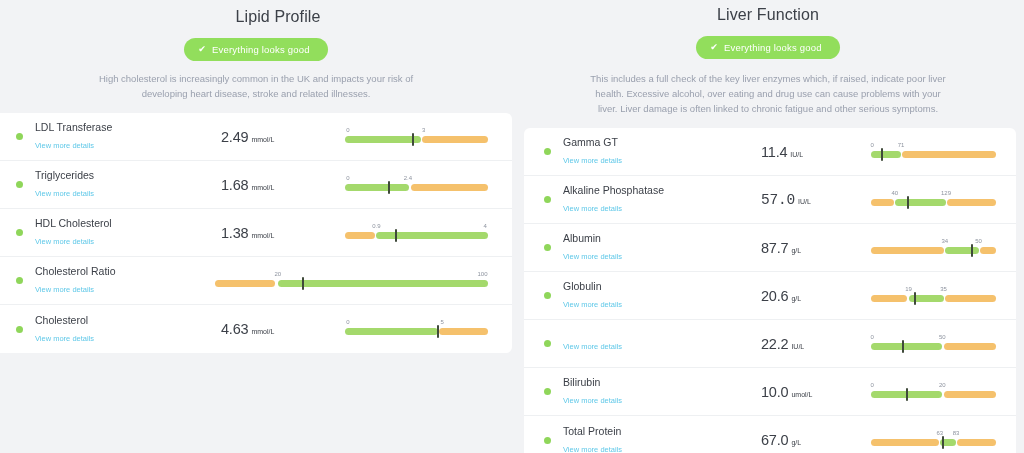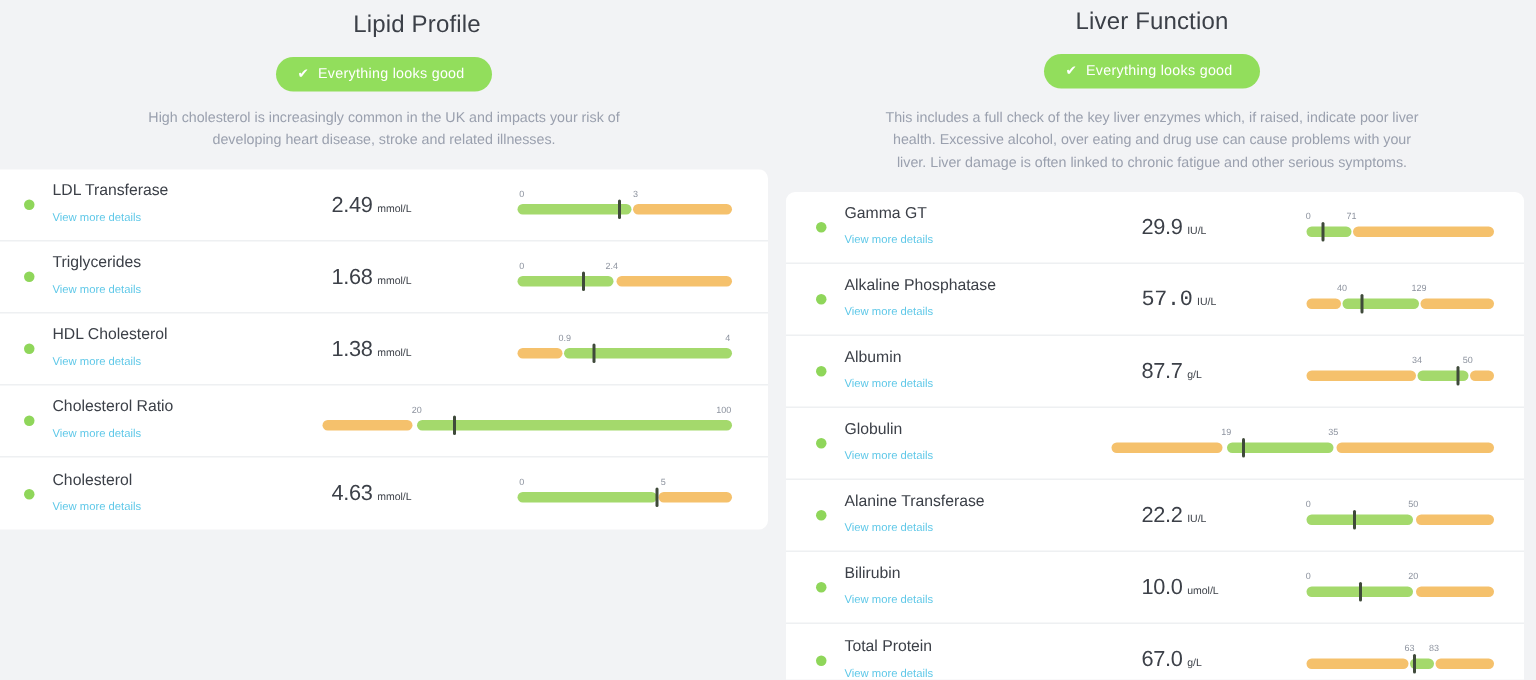--- a/index.html
+++ b/index.html
@@ -288,21 +288,21 @@
         <span class="check">✔</span>
         <span>Everything looks good</span>
       </div>
       <div class="panel-desc">This includes a full check of the key liver enzymes which, if raised, indicate poor liver health. Excessive alcohol, over eating and drug use can cause problems with your liver. Liver damage is often linked to chronic fatigue and other serious symptoms.</div>
     </div>
     <div class="card" id="rows-1">
         <div class="row">
           <span class="dot" style="background: rgb(143, 214, 90);"></span>
           <div class="name-col"><div class="test-name">Gamma GT</div><a class="details-link" href="#" style="color: rgb(95, 200, 232);">View more details</a></div>
           <div class="value-col">
-            <span class="value-num" style="color: rgb(60, 64, 72);">29.9</span>
+            <span class="value-num" style="color: rgb(60, 64, 72);">11.4</span>
             <span class="value-unit">IU/L</span>
           </div>
           <div class="bar-col">
             <div class="bar-wrap">
               <div class="seg seg-green" style="background: rgb(164, 217, 108); left: 0%; width: 24%;"></div>
               <div class="seg seg-orange" style="background: rgb(245, 193, 108); left: 25%; width: 75%;"></div>
               <span class="tick-label" style="left: 1%;">0</span>
               <span class="tick-label" style="left: 24%;">71</span>
               <div class="marker" style="left: 8%;"></div>
             </div>
@@ -340,34 +340,38 @@
               <div class="seg seg-orange" style="background: rgb(245, 193, 108); left: 87%; width: 13%;"></div>
               <span class="tick-label" style="left: 59%;">34</span>
               <span class="tick-label" style="left: 86%;">50</span>
               <div class="marker" style="left: 80%;"></div>
             </div>
           </div>
         </div>
         <div class="row">
           <span class="dot" style="background: rgb(143, 214, 90);"></span>
           <div class="name-col"><div class="test-name">Globulin</div><a class="details-link" href="#" style="color: rgb(95, 200, 232);">View more details</a></div>
+          <div class="value-col">
+            <span class="value-num" style="color: rgb(60, 64, 72);">20.6</span>
+            <span class="value-unit">g/L</span>
+          </div>
           <div class="bar-col">
             <div class="bar-wrap">
               <div class="seg seg-orange" style="background: rgb(245, 193, 108); left: 0%; width: 29%;"></div>
               <div class="seg seg-green" style="background: rgb(164, 217, 108); left: 30%; width: 28%;"></div>
               <div class="seg seg-orange" style="background: rgb(245, 193, 108); left: 59%; width: 41%;"></div>
               <span class="tick-label" style="left: 30%;">19</span>
               <span class="tick-label" style="left: 58%;">35</span>
               <div class="marker" style="left: 34%;"></div>
             </div>
           </div>
         </div>
         <div class="row">
           <span class="dot" style="background: rgb(143, 214, 90);"></span>
-          <div class="name-col"><div class="test-name">Alanine Transferase</div><a class="details-link" href="#" style="color: rgb(95, 200, 232);">View more details</a></div>
+          <div class="name-col"><a class="details-link" href="#" style="color: rgb(95, 200, 232);">View more details</a></div>
           <div class="value-col">
             <span class="value-num" style="color: rgb(60, 64, 72);">22.2</span>
             <span class="value-unit">IU/L</span>
           </div>
           <div class="bar-col">
             <div class="bar-wrap">
               <div class="seg seg-green" style="background: rgb(164, 217, 108); left: 0%; width: 57%;"></div>
               <div class="seg seg-orange" style="background: rgb(245, 193, 108); left: 58%; width: 42%;"></div>
               <span class="tick-label" style="left: 1%;">0</span>
               <span class="tick-label" style="left: 57%;">50</span>

